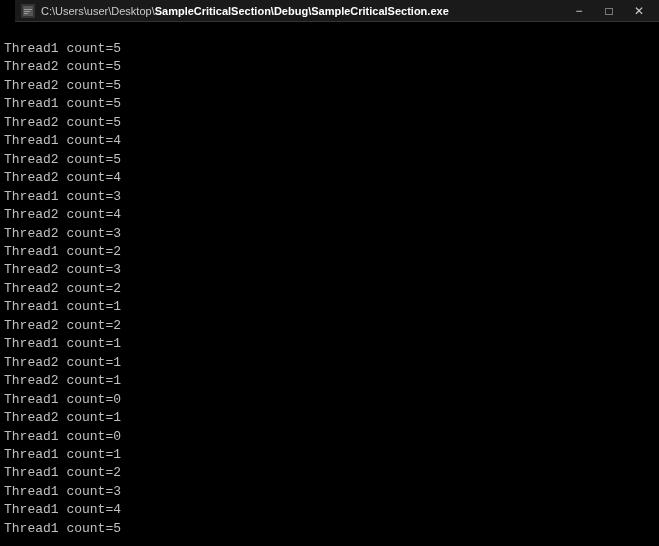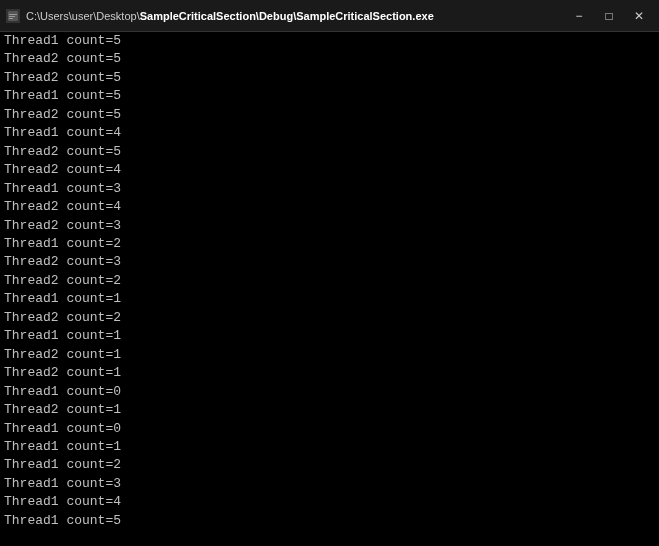--- a/index.html
+++ b/index.html
@@ -6,27 +6,28 @@
     body {
       font-family: 'Courier New', Courier, monospace;
       background: #000;
       width: 659px;
       height: 546px;
       display: flex;
       flex-direction: column;
     }
     .title-bar {
       background: #1a1a1a;
-      height: 32px;
+      height: 22px;
       display: flex;
       align-items: center;
       justify-content: space-between;
       padding: 0 6px;
       border-bottom: 1px solid #333;
       flex-shrink: 0;
+      margin-left: 15px;
     }
     .title-bar-left {
       display: flex;
       align-items: center;
       gap: 6px;
     }
     .title-bar-icon {
       width: 14px;
       height: 14px;
       background: #333;
@@ -62,21 +63,21 @@
       cursor: pointer;
       display: flex;
       align-items: center;
       justify-content: center;
       font-family: 'Segoe UI', Arial, sans-serif;
     }
     .console-area {
       flex: 1;
       background: #000;
       overflow: hidden;
-      padding: 0 4px;
+      padding: 18px 4px;
     }
     .console-line {
       color: #c0c0c0;
       font-size: 13px;
       line-height: 1.42;
       font-family: 'Courier New', Courier, monospace;
       white-space: nowrap;
     }
   </style>
 </head>

